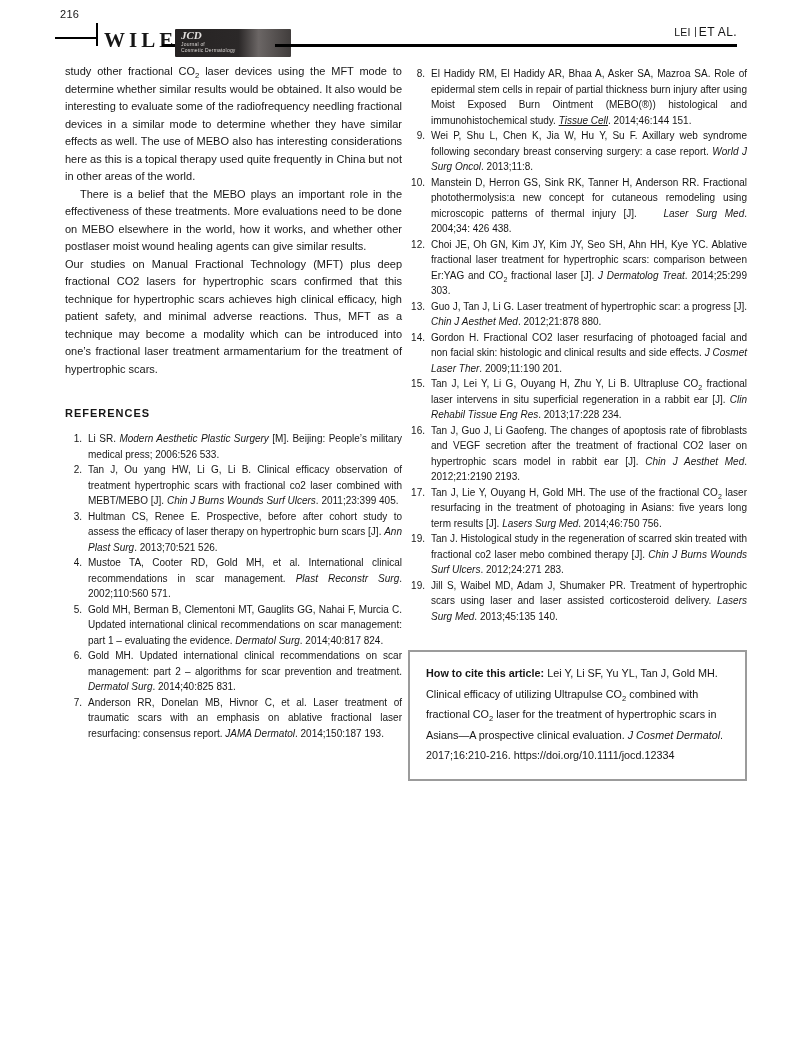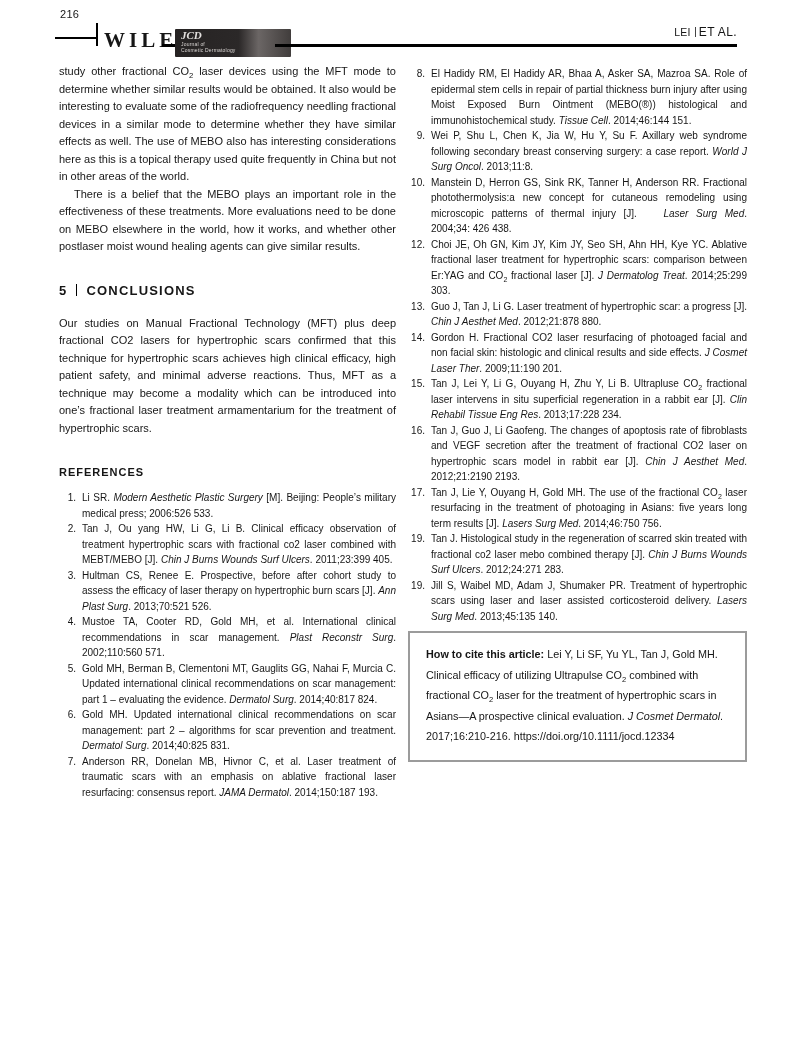--- a/index.html
+++ b/index.html
@@ -20,42 +20,42 @@
              font-size:11px;color:#e3e0de;line-height:11px;}
   .logo-line{font-size:5px;color:#d8d4d2;line-height:6px;letter-spacing:.2px;}
   .hdr-rule{position:absolute;left:275px;top:44px;width:462px;height:2.5px;background:#000;}
   .running-head{position:absolute;right:57px;top:25px;font-size:10.5px;white-space:nowrap;}
   .rh-name{font-size:10.5px;letter-spacing:.3px;}
   .rh-bar{display:inline-block;width:1px;height:10px;background:#444;margin:0 3px 0 4px;vertical-align:-1px;}
   .rh-suffix{font-size:12px;letter-spacing:.4px;}
 
   
   .col{position:absolute;top:63px;}
-  .col-left{left:59px;width:337px;}
+  .col-left{left:65px;width:337px;}
   .col-right{left:408px;width:339px;}
 
   .body-par{font-size:11px;line-height:17.5px;text-align:justify;margin:0 0 0 0;}
   .body-par+.body-par{margin-top:0;}
   .indent{text-indent:15px;}
 
   .sec-head{margin:27px 0 0 0;font-size:13px;font-weight:bold;letter-spacing:1.2px;}
   .sec-head .bar{display:inline-block;width:1px;height:12px;background:#000;
                  margin:0 9px;vertical-align:-1px;}
   .sec-body{margin-top:17px;}
 
   .ref-head{margin:29px 0 0 0;font-size:11px;font-weight:bold;letter-spacing:1px;}
 
   .ref-list{margin-top:12px;font-size:10px;line-height:15.5px;}
   .ref{display:flex;}
   .ref-num{min-width:17px;text-align:right;margin-right:6px;flex-shrink:0;}
   .ref-body{flex:1;text-align:justify;}
   sub{font-size:70%;line-height:0;}
 
   
-  .cite-box{margin-top:7px;border:2.5px solid #9b9b9b;padding:11px 16px 13px 16px;
+  .cite-box{margin-top:26px;border:2.5px solid #9b9b9b;padding:11px 16px 13px 16px;
             font-size:10.8px;line-height:20.5px;text-align:left;}
   .doi{color:#161616;text-decoration:none;cursor:pointer;}
 </style>
 </head>
 <body>
 
 <div class="page">
 
   <span class="pageno">216</span>
   <div class="pageno-rule"></div>
@@ -69,21 +69,20 @@
   </div>
   <div class="hdr-rule"></div>
   <div class="running-head">
     <span class="rh-name">LEI</span><span class="rh-bar"></span><span class="rh-suffix">ET AL.</span>
   </div>
 
   <div class="col col-left">
     <p class="body-par"><span>study other fractional CO</span><sub>2</sub><span> laser devices using the MFT mode to determine whether similar results would be obtained. It also would be interesting to evaluate some of the radiofrequency needling fractional devices in a similar mode to determine whether they have similar effects as well. The use of MEBO also has interesting considerations here as this is a topical therapy used quite frequently in China but not in other areas of the world.</span></p>
     <p class="body-par indent"><span>There is a belief that the MEBO plays an important role in the effectiveness of these treatments. More evaluations need to be done on MEBO elsewhere in the world, how it works, and whether other postlaser moist wound healing agents can give similar results.</span></p>
 
-    <h2 class="sec-head"><span>5</span><span class="bar"></span><span>CONCLUSIONS</span></h2>
 
     <p class="body-par sec-body"><span>Our studies on Manual Fractional Technology (MFT) plus deep fractional CO2 lasers for hypertrophic scars confirmed that this technique for hypertrophic scars achieves high clinical efficacy, high patient safety, and minimal adverse reactions. Thus, MFT as a technique may become a modality which can be introduced into one’s fractional laser treatment armamentarium for the treatment of hypertrophic scars.</span></p>
 
     <h3 class="ref-head">REFERENCES</h3>
 
     <div class="ref-list">
         <div class="ref">
           <span class="ref-num">1.</span>
           <span class="ref-body"><span>Li SR. </span><span style="font-style: italic;">Modern Aesthetic Plastic Surgery</span><span> [M]. Beijing: People’s military medical press; 2006:526 533.</span></span>
         </div>
@@ -111,21 +110,21 @@
           <span class="ref-num">7.</span>
           <span class="ref-body"><span>Anderson RR, Donelan MB, Hivnor C, et al. Laser treatment of traumatic scars with an emphasis on ablative fractional laser resurfacing: consensus report. </span><span style="font-style: italic;">JAMA Dermatol</span><span>. 2014;150:187 193.</span></span>
         </div>
       </div>
   </div>
 
   <div class="col col-right">
     <div class="ref-list" style="margin-top:3px">
         <div class="ref">
           <span class="ref-num">8.</span>
-          <span class="ref-body"><span>El Hadidy RM, El Hadidy AR, Bhaa A, Asker SA, Mazroa SA. Role of epidermal stem cells in repair of partial thickness burn injury after using Moist Exposed Burn Ointment (MEBO(®)) histological and immunohistochemical study. </span><span style="font-style: italic;">Tissue Cell</span><span>. 2014;46:144 151.</span></span>
+          <span class="ref-body"><span>El Hadidy RM, El Hadidy AR, Bhaa A, Asker SA, Mazroa SA. Role of epidermal stem cells in repair of partial thickness burn injury after using Moist Exposed Burn Ointment (MEBO(®)) histological and immunohistochemical study. </span><span style="font-style: italic; text-decoration: underline;">Tissue Cell</span><span>. 2014;46:144 151.</span></span>
         </div>
         <div class="ref">
           <span class="ref-num">9.</span>
           <span class="ref-body"><span>Wei P, Shu L, Chen K, Jia W, Hu Y, Su F. Axillary web syndrome following secondary breast conserving surgery: a case report. </span><span style="font-style: italic;">World J Surg Oncol</span><span>. 2013;11:8.</span></span>
         </div>
         <div class="ref">
           <span class="ref-num">10.</span>
           <span class="ref-body"><span>Manstein D, Herron GS, Sink RK, Tanner H, Anderson RR. Fractional photothermolysis:a new concept for cutaneous remodeling using microscopic patterns of thermal injury [J]. </span><span style="font-style: italic; margin-left: 19px;">Laser Surg Med</span><span>. 2004;34: 426 438.</span></span>
         </div>
         <div class="ref">

